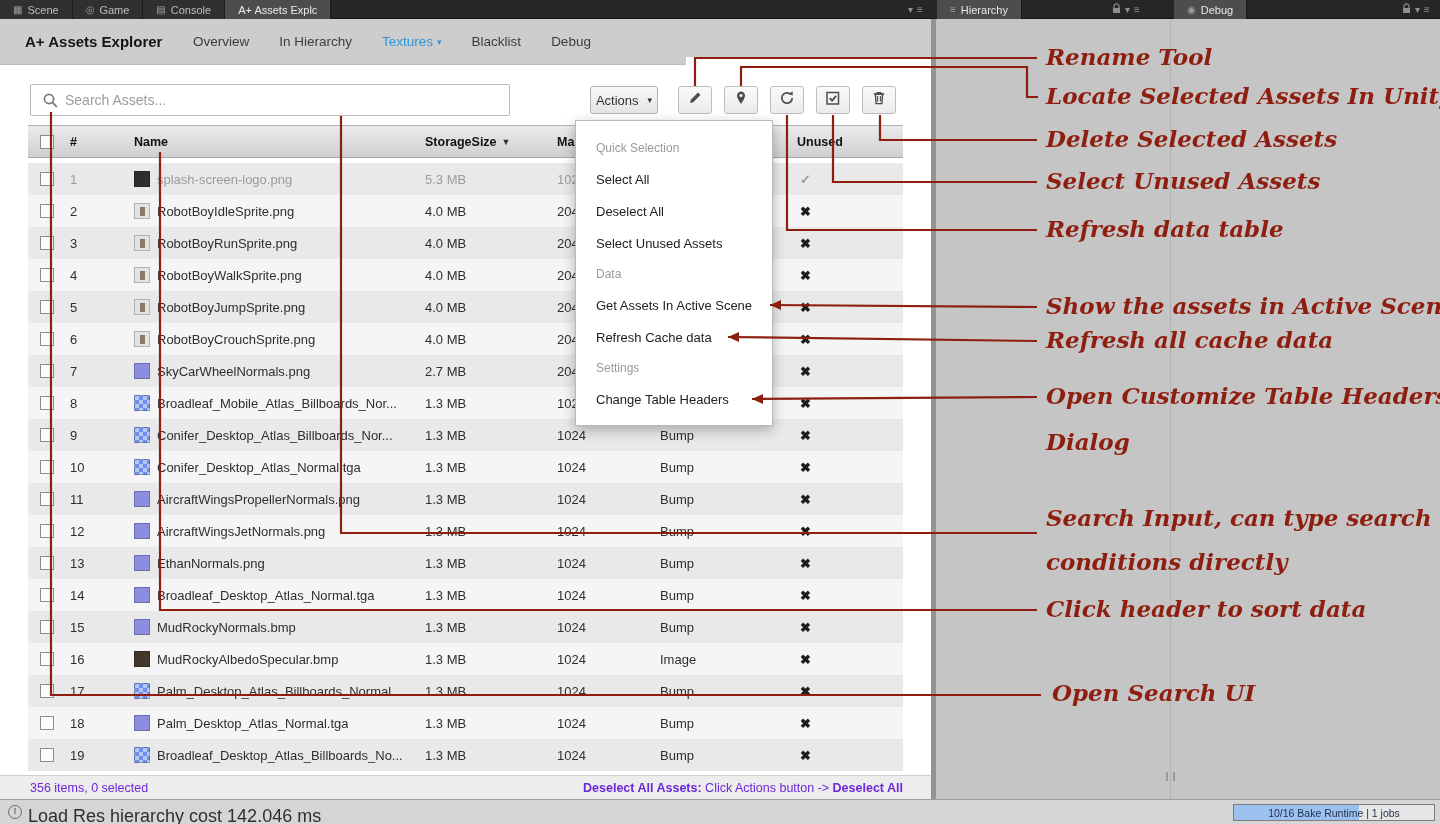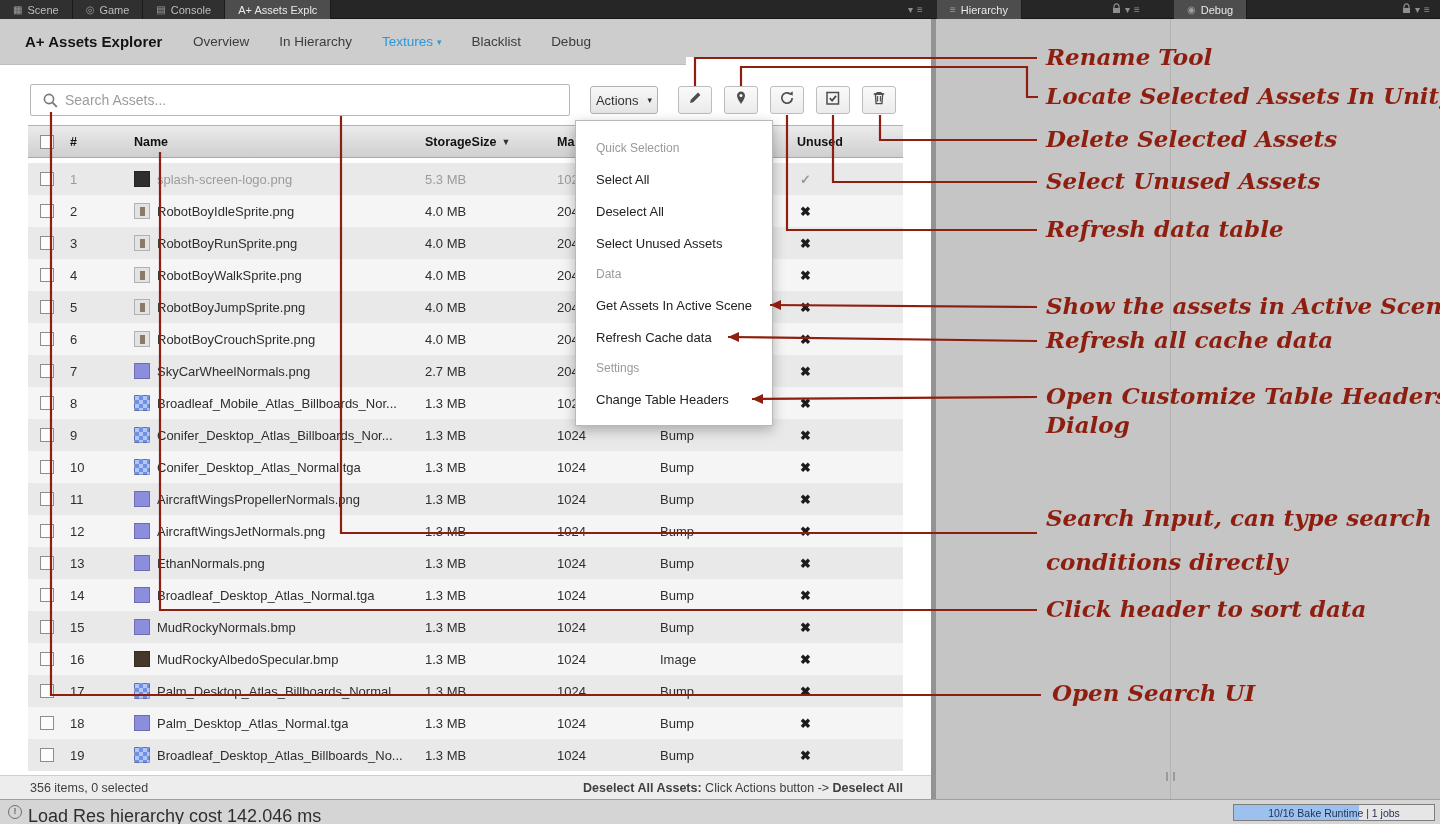--- a/index.html
+++ b/index.html
@@ -20,21 +20,21 @@
   .main{position:absolute;left:0;top:19px;width:931px;height:780px;background:#ffffff;z-index:5;}
   .navbar{position:absolute;left:0;top:0;width:100%;height:46px;background:#cdcdcd;border-bottom:1px solid #bcbcbc;}
   .page-title{position:absolute;left:25px;top:14px;font-size:15px;font-weight:bold;color:#141414;}
   #nav-items{position:absolute;left:193px;top:0;height:100%;display:flex;align-items:center;gap:30px;font-size:13.5px;color:#3c3c3c;}
   .nav-item{display:flex;align-items:center;cursor:default;}
   .nav-item.active{color:var(--blue);}
   .caret{font-size:9px;margin-left:4px;}
 
   .callout-box{position:absolute;left:686px;top:38px;width:247px;height:64px;background:#ffffff;z-index:3;}
 
-  .searchbox{position:absolute;left:30px;top:65px;width:540px;height:32px;z-index:4;}
+  .searchbox{position:absolute;left:30px;top:65px;width:480px;height:32px;z-index:4;}
   .search-input{width:100%;height:100%;border:1px solid #b8b8b8;border-radius:2px;padding:0 10px 0 34px;font:14px "Liberation Sans",sans-serif;color:#333;background:#fff;}
   .search-input::placeholder{color:#9c9c9c;}
   .search-icon{position:absolute;left:12px;top:8px;width:17px;height:17px;}
 
   .actions-btn{position:absolute;left:590px;top:67px;width:68px;height:28px;background:linear-gradient(#f8f8f8,#e4e4e4);border:1px solid #b2b2b2;border-radius:3px;display:flex;align-items:center;justify-content:center;gap:5px;font-size:13px;color:#333;z-index:4;}
   #toolbar-buttons{position:absolute;left:678px;top:67px;display:flex;gap:12px;z-index:7;}
   .iconbtn{width:34px;height:28px;background:linear-gradient(#fafafa,#ebebeb);border:1px solid #bdbdbd;border-radius:3px;display:flex;align-items:center;justify-content:center;}
 
   
   .thead{position:absolute;left:28px;top:106px;width:875px;height:33px;background:linear-gradient(#ebebeb,#cfcfcf);border-top:1px solid #b2b2b2;border-bottom:1px solid #a8a8a8;z-index:2;}
@@ -67,21 +67,21 @@
   .ic-sprite{background:#e3e3e3;position:relative;}
   .ic-sprite::after{content:"";position:absolute;left:5px;top:3px;width:5px;height:9px;background:#8a7a68;}
   .ic-checker{background-color:#b3c6f4;background-image:linear-gradient(45deg,#6f8fe8 25%,transparent 25%,transparent 75%,#6f8fe8 75%),linear-gradient(45deg,#6f8fe8 25%,#b3c6f4 25%,#b3c6f4 75%,#6f8fe8 75%);background-size:8px 8px;background-position:0 0,4px 4px;}
 
   
   #actions-menu{position:absolute;left:575px;top:101px;width:198px;padding:12px 0 10px;background:#fff;border:1px solid #b9b9b9;box-shadow:0 4px 12px rgba(0,0,0,.28);z-index:60;}
   .menu-section{height:30px;display:flex;align-items:center;padding-left:20px;font-size:12px;color:#9a9a9a;}
   .menu-item{height:32px;display:flex;align-items:center;padding-left:20px;font-size:13px;color:#222;}
 
   
-  .tfoot{position:absolute;left:0;top:756px;width:100%;height:24px;background:#ededed;border-top:1px solid #cfcfcf;font-size:12.5px;color:#404040;z-index:4;}
+  .tfoot{position:absolute;left:0;top:756px;width:100%;height:24px;background:#ededed;border-top:1px solid #cfcfcf;font-size:12.5px;color:#6d28d9;z-index:4;}
   .foot-left{position:absolute;left:30px;top:5px;}
   .foot-right{position:absolute;right:28px;top:5px;}
   .statusbar{position:absolute;left:0;top:799px;width:1440px;height:25px;background:#d5d5d5;border-top:1px solid #9f9f9f;z-index:20;}
   .info-icon{position:absolute;left:8px;top:5px;width:14px;height:14px;border:1.5px solid #6e6e6e;border-radius:50%;color:#6e6e6e;font-size:9px;font-weight:bold;text-align:center;line-height:11px;}
   .status-text{position:absolute;left:28px;top:6px;font-size:18px;color:#2f2f2f;}
   .progressbox{position:absolute;right:5px;top:4px;width:202px;height:17px;border:1px solid #7e7e7e;background:#e6e6e6;overflow:hidden;}
   .progressfill{position:absolute;left:0;top:0;height:100%;background:#9dc1ef;}
   .progresstext{position:absolute;left:0;top:0;width:100%;height:100%;display:flex;align-items:center;justify-content:center;font-size:10.5px;color:#1f2f4e;}
 
   
@@ -511,18 +511,18 @@
   </svg>
 <div id="ann-labels">
     <div class="ann" style="left: 1046px; top: 58px;">Rename Tool</div>
     <div class="ann" style="left: 1046px; top: 97px;">Locate Selected Assets In Unity</div>
     <div class="ann" style="left: 1046px; top: 140px;">Delete Selected Assets</div>
     <div class="ann" style="left: 1046px; top: 182px;">Select Unused Assets</div>
     <div class="ann" style="left: 1046px; top: 230px;">Refresh data table</div>
     <div class="ann" style="left: 1046px; top: 307px;">Show the assets in Active Scene</div>
     <div class="ann" style="left: 1046px; top: 341px;">Refresh all cache data</div>
     <div class="ann" style="left: 1046px; top: 397px;">Open Customize Table Headers</div>
-    <div class="ann" style="left: 1046px; top: 426px;">Dialog</div>
+    <div class="ann" style="left: 1046px; top: 443px;">Dialog</div>
     <div class="ann" style="left: 1046px; top: 519px;">Search Input, can type search</div>
     <div class="ann" style="left: 1046px; top: 563px;">conditions directly</div>
     <div class="ann" style="left: 1046px; top: 610px;">Click header to sort data</div>
     <div class="ann" style="left: 1052px; top: 694px;">Open Search UI</div>
   </div>
 
 </body></html>

